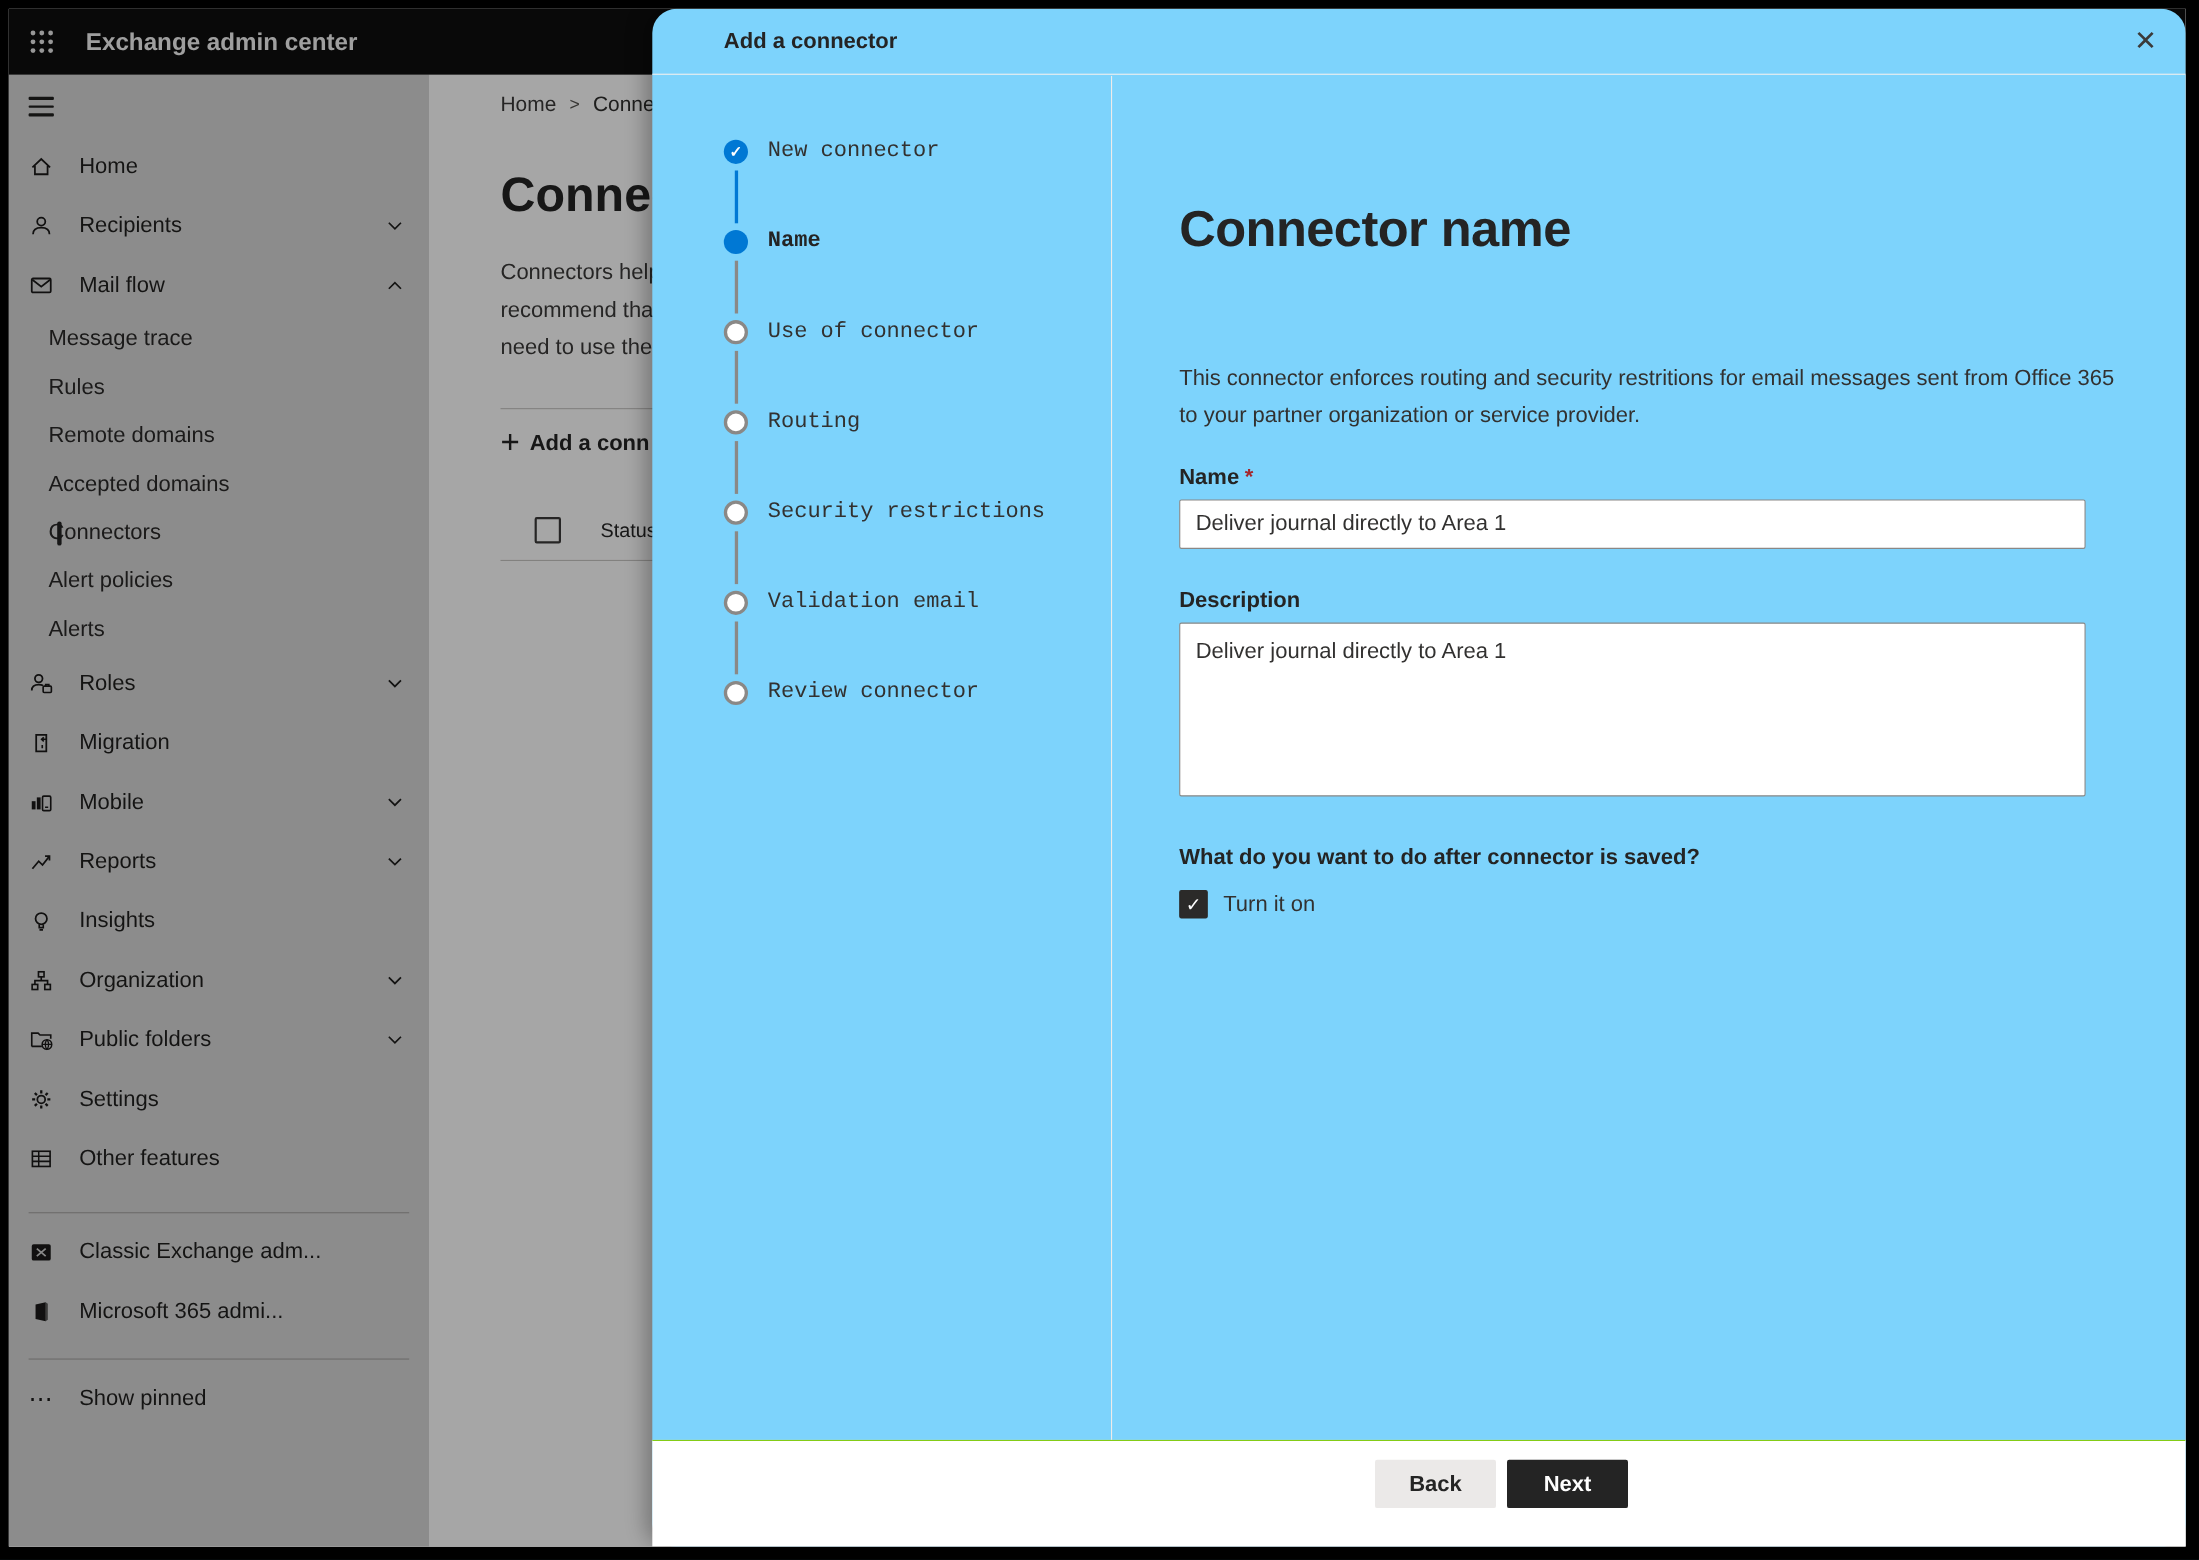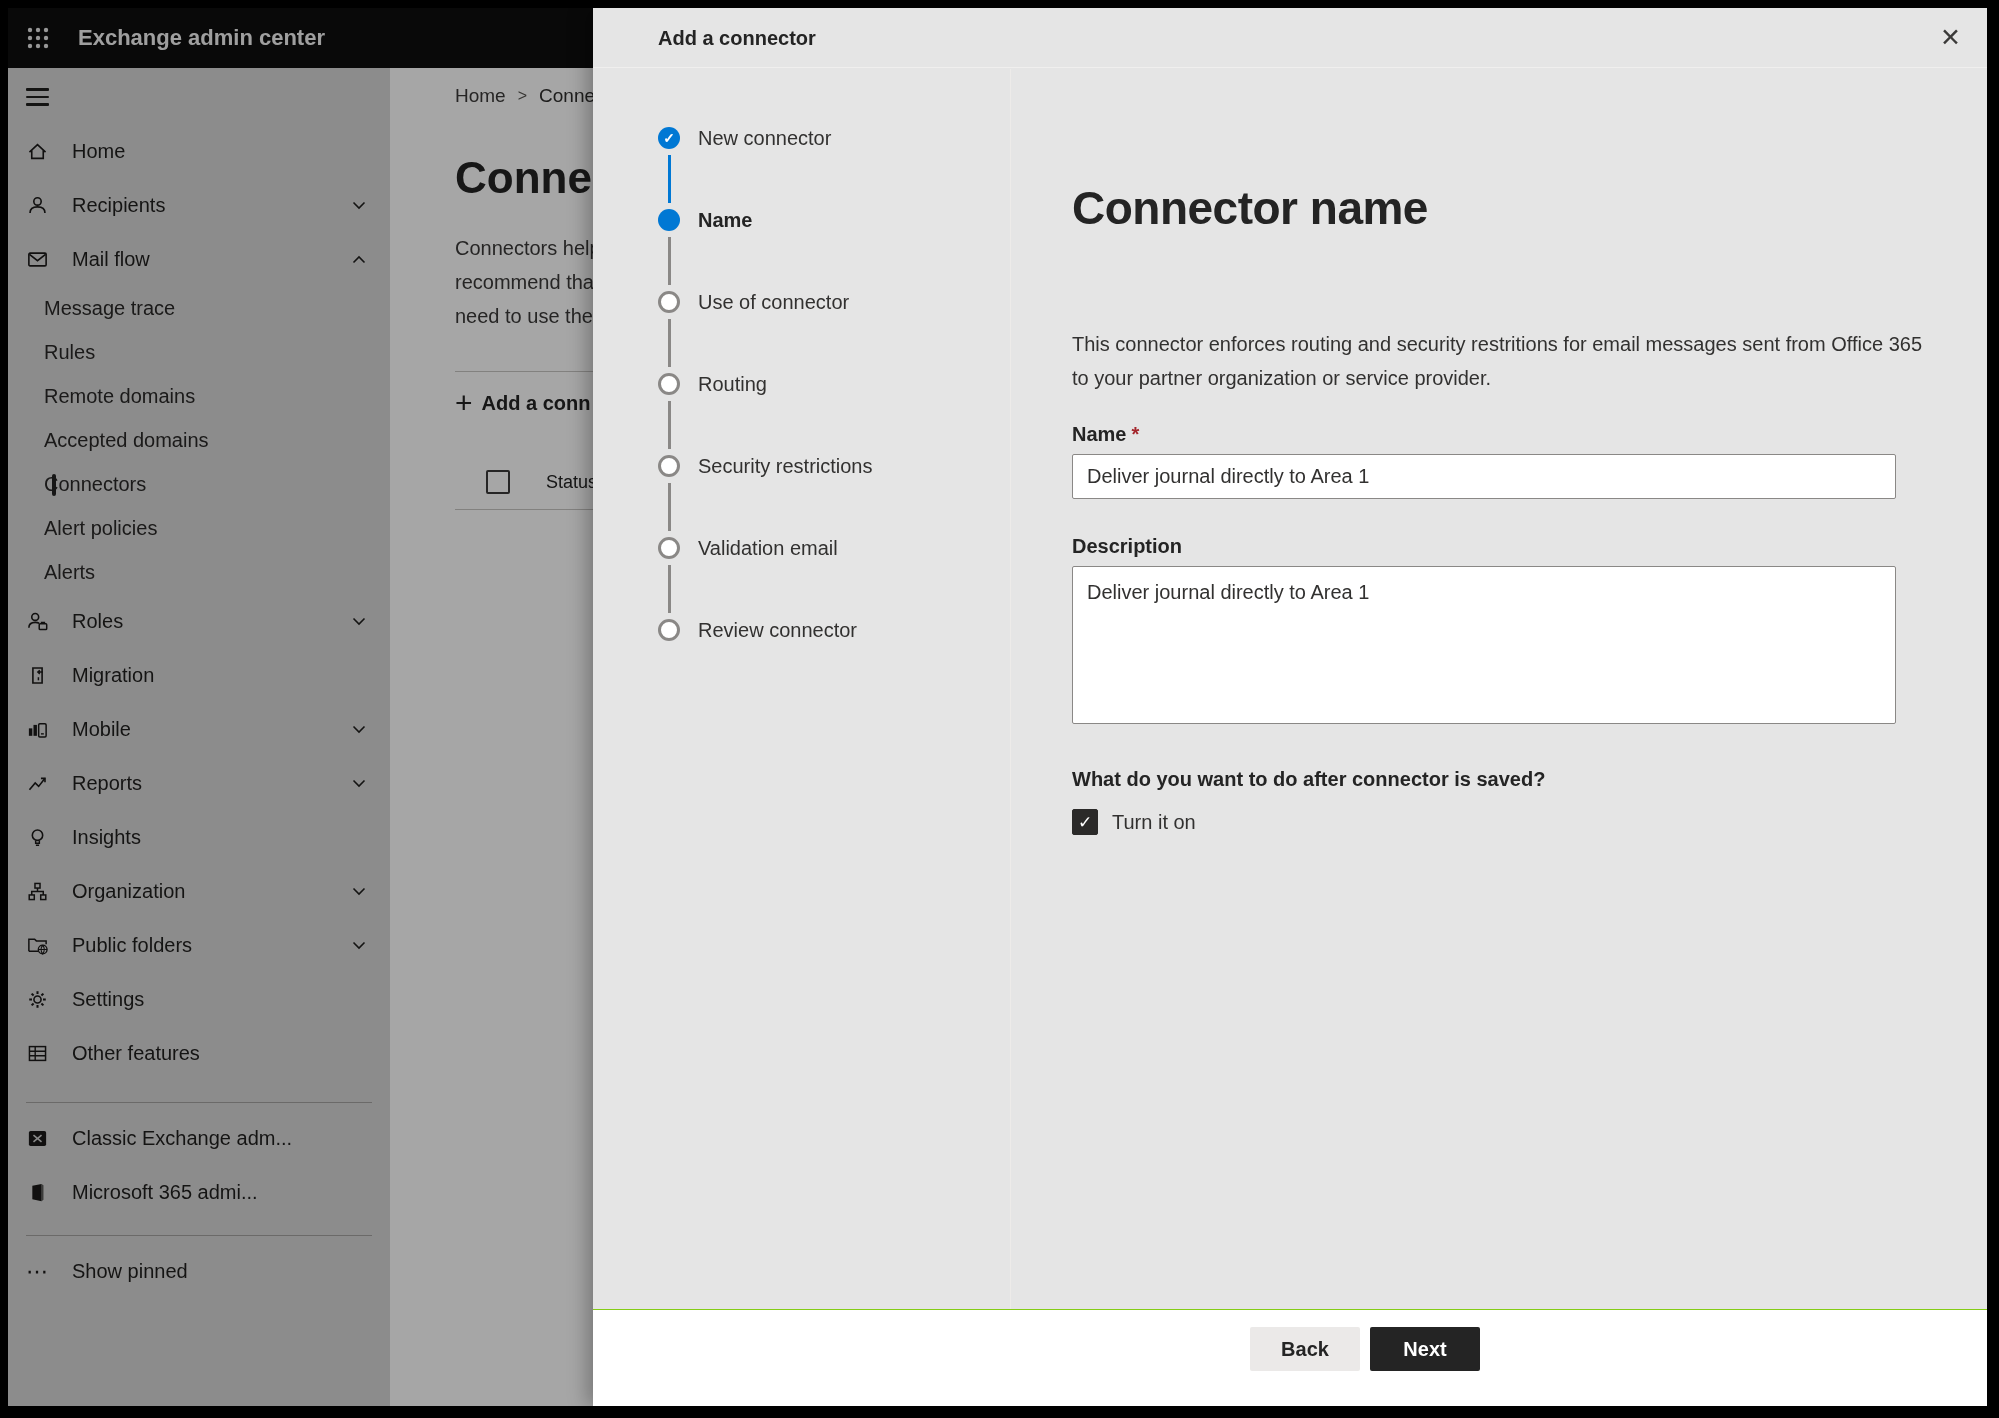--- a/index.html
+++ b/index.html
@@ -50,39 +50,39 @@
   .thead-row { margin-top:52px; display:flex; align-items:center; white-space:nowrap; }
   .bg-cbox { width:24px; height:24px; border:2px solid #3b3a39; border-radius:2px;
              margin-left:31px; background:transparent; cursor:pointer; }
   .thead-label { margin-left:36px; font-size:18px; color:#242424; cursor:pointer; }
   .thead-div { margin-top:15px; height:1px; background:#c8c6c4; }
 
   
   .scrim { position:absolute; inset:0; background:rgba(0,0,0,0.35); z-index:5; }
 
   
-  .panel { position:absolute; left:585px; top:0; width:1394px; height:1398px; background:#e5e5e5;
-           z-index:10; box-shadow:-6px 0 18px rgba(0,0,0,0.28); }
+  .panel { position:absolute; left:585px; top:0; width:1394px; height:1398px; background:#7dd3fc;
+           z-index:10; box-shadow:-6px 0 18px rgba(0,0,0,0.28);border-radius:22px; }
   .p-header { position:relative; height:60px; border-bottom:1px solid #f0efee; }
   .p-title { position:absolute; left:65px; top:50%; transform:translateY(-50%);
              font-size:20px; font-weight:700; color:#242424; }
   .p-close { position:absolute; right:26px; top:14px; font-size:25px; font-weight:400;
              color:#3b3a39; cursor:pointer; line-height:30px; }
 
   .p-body { position:absolute; top:61px; left:0; right:0; bottom:79px; display:flex; }
 
   
   .steps { width:418px; flex:none; border-right:1px solid #edebe9; padding-top:58px; }
   .step { position:relative; height:82px; }
   .dot { position:absolute; left:65px; top:0; width:22px; height:22px; border-radius:50%;
          display:flex; align-items:center; justify-content:center; }
   .dot.done, .dot.current { background:#0078d4; }
   .dot.todo { background:#fff; border:3px solid #8a8886; }
   .dot .tick { color:#fff; font-size:14px; font-weight:700; line-height:1; }
-  .slabel { position:absolute; left:105px; top:0; line-height:22px; font-size:20px; color:#323130; }
+  .slabel { position:absolute; left:105px; top:0; line-height:22px; font-size:20px; color:#323130;font-family:Liberation Mono, monospace; }
   .step.current .slabel { font-weight:700; color:#242424; }
   .step:not(.last)::after { content:""; position:absolute; left:74.5px; top:28px;
          width:3px; height:48px; background:#8a8886; }
   .step.done:not(.last)::after { background:#0078d4; }
 
   
   .main { flex:1; padding-left:61px; }
   .heading { margin-top:112px; font-size:46px; line-height:54px; font-weight:700;
              color:#242424; letter-spacing:-0.5px; }
   .desc { margin-top:92px; font-size:20px; line-height:34px; color:#323130; }

